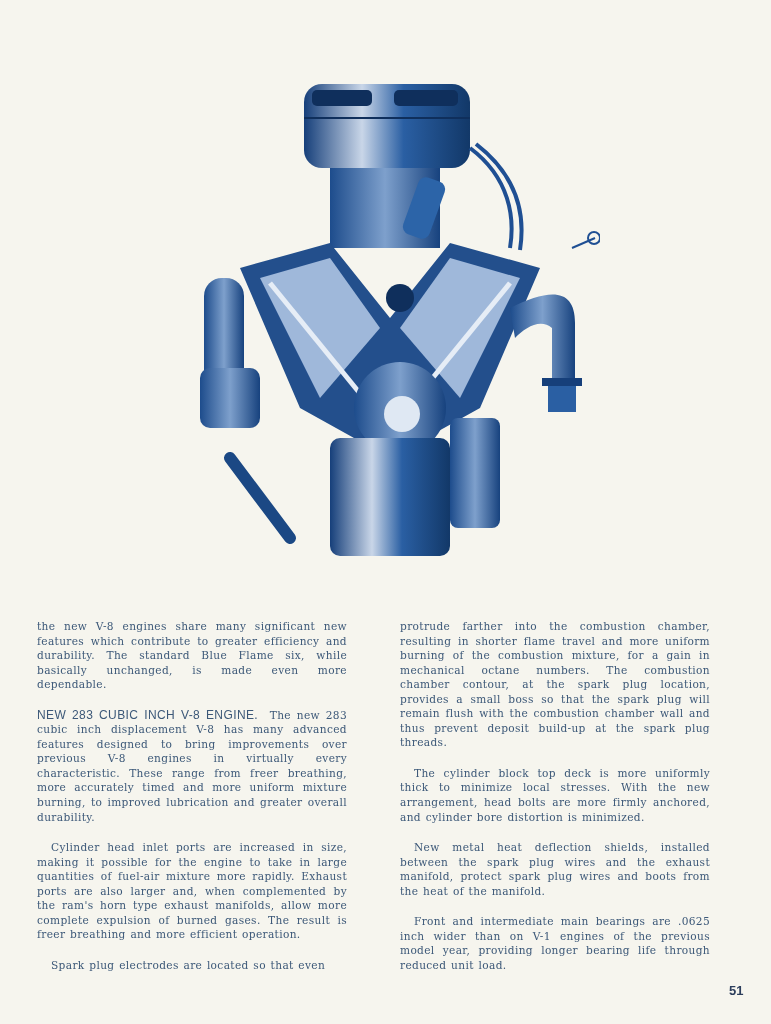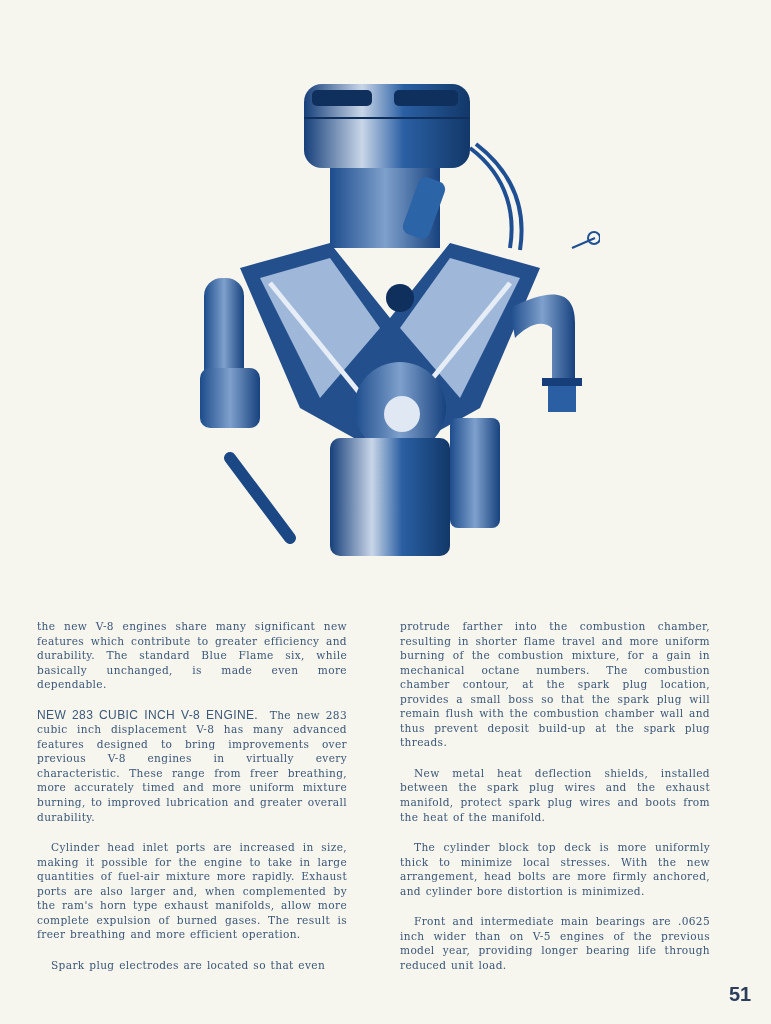--- a/index.html
+++ b/index.html
@@ -21,21 +21,21 @@
     }
     .col.left { left: 21px; }
     .col.right { left: 384px; width: 342px; }
     .col p { margin: 16px; text-indent: 14px; }
     .col p.noindent { text-indent: 0; }
     .col p.gap { margin-top: 14.5px; }
     .heading { text-transform: uppercase; font-family: "Liberation Sans", sans-serif; font-size: 12px; letter-spacing: 0.4px; }
     .page-number {
       position: absolute; left: 729px; top: 983px;
       font-family: "Liberation Sans", sans-serif; font-weight: bold;
-      font-size: 20px; color: #2c3e5c;
+      font-size: 13px; color: #2c3e5c;
     }
   </style>
 </head>
 <body>
 
 <div class="figure">
   <svg viewBox="0 0 420 490">
     <defs>
       <linearGradient id="g1" x1="0" x2="1">
         <stop offset="0" stop-color="#163f7a"></stop>
@@ -88,18 +88,18 @@
 
 <div class="col left">
   <p class="noindent">the new V-8 engines share many significant new features which contribute to greater efficiency and durability.  The standard Blue Flame six, while basically unchanged, is made even more dependable.</p>
   <p class="noindent gap"><span class="heading">NEW 283 CUBIC INCH V-8 ENGINE.</span>&nbsp; <span>The new 283 cubic inch displacement V-8 has many advanced features designed to bring improvements over previous V-8 engines in virtually every characteristic. These range from freer breathing, more accurately timed and more uniform mixture burning, to improved lubrication and greater overall durability.</span></p>
   <p>Cylinder head inlet ports are increased in size, making it possible for the engine to take in large quantities of fuel-air mixture more rapidly.  Exhaust ports are also larger and, when complemented by the ram's horn type exhaust manifolds, allow more complete expulsion of burned gases.  The result is freer breathing and more efficient operation.</p>
   <p>Spark plug electrodes are located so that even</p>
 </div>
 
 <div class="col right">
   <p class="noindent">protrude farther into the combustion chamber, resulting in shorter flame travel and more uniform burning of the combustion mixture, for a gain in mechanical octane numbers.  The combustion chamber contour, at the spark plug location, provides a small boss so that the spark plug will remain flush with the combustion chamber wall and thus prevent deposit build-up at the spark plug threads.</p>
+  <p>The cylinder block top deck is more uniformly thick to minimize local stresses.  With the new arrangement, head bolts are more firmly anchored, and cylinder bore distortion is minimized.</p>
   <p>New metal heat deflection shields, installed between the spark plug wires and the exhaust manifold, protect spark plug wires and boots from the heat of the manifold.</p>
-  <p>The cylinder block top deck is more uniformly thick to minimize local stresses.  With the new arrangement, head bolts are more firmly anchored, and cylinder bore distortion is minimized.</p>
-  <p>Front and intermediate main bearings are .0625 inch wider than on V-5 engines of the previous model year, providing longer bearing life through reduced unit load.</p>
+  <p>Front and intermediate main bearings are .0625 inch wider than on V-1 engines of the previous model year, providing longer bearing life through reduced unit load.</p>
 </div>
 
 <div class="page-number">51</div>
 
 </body></html>

